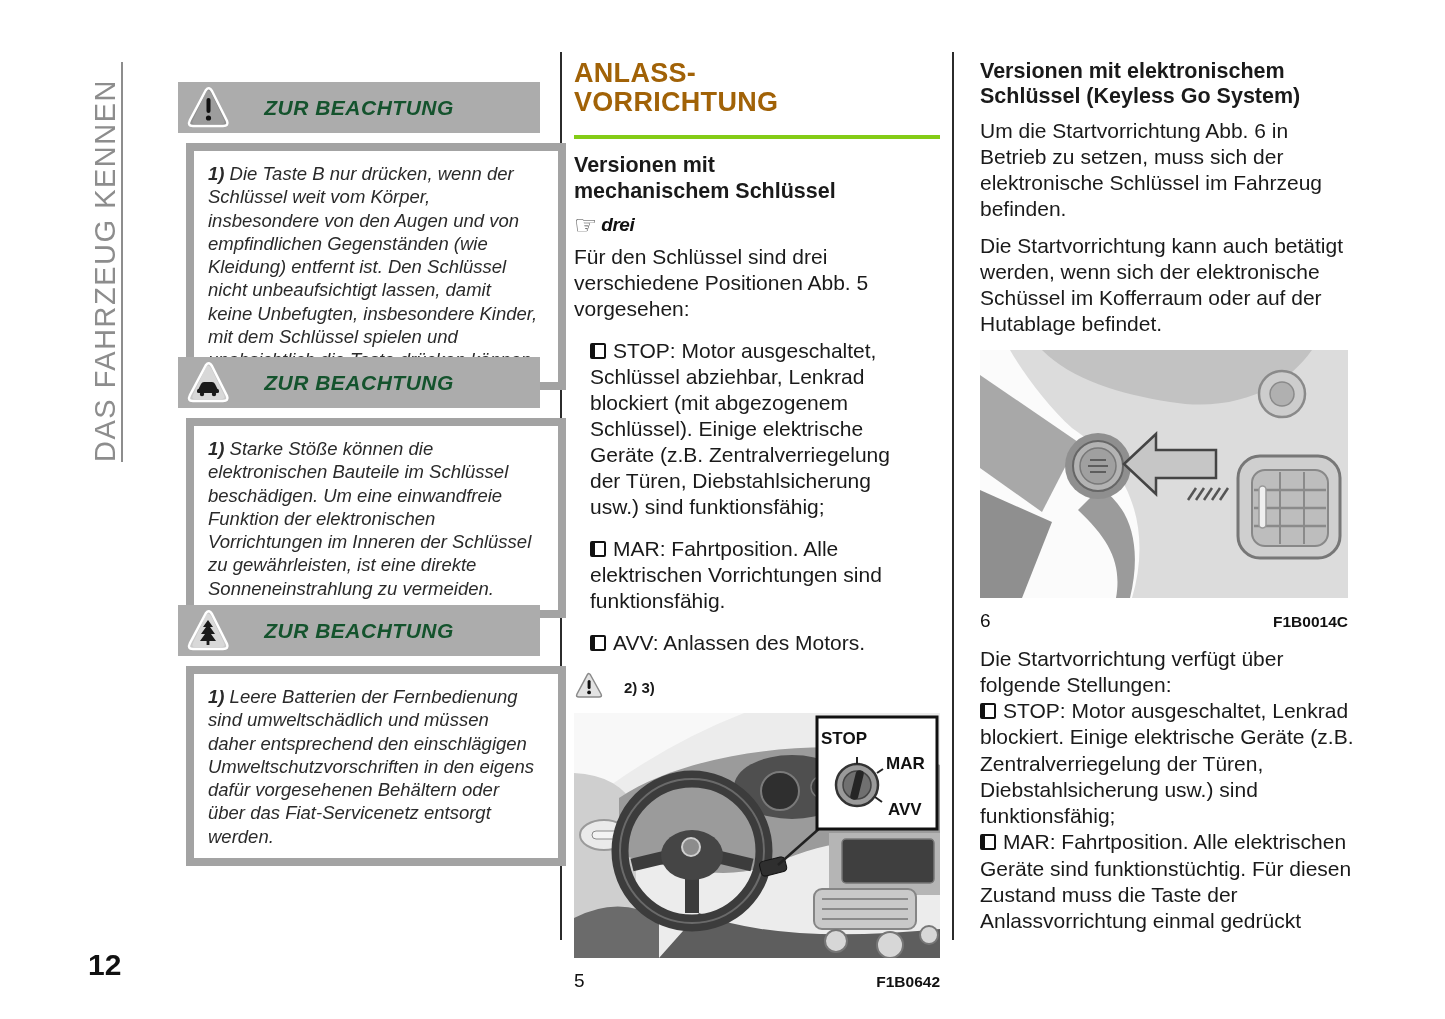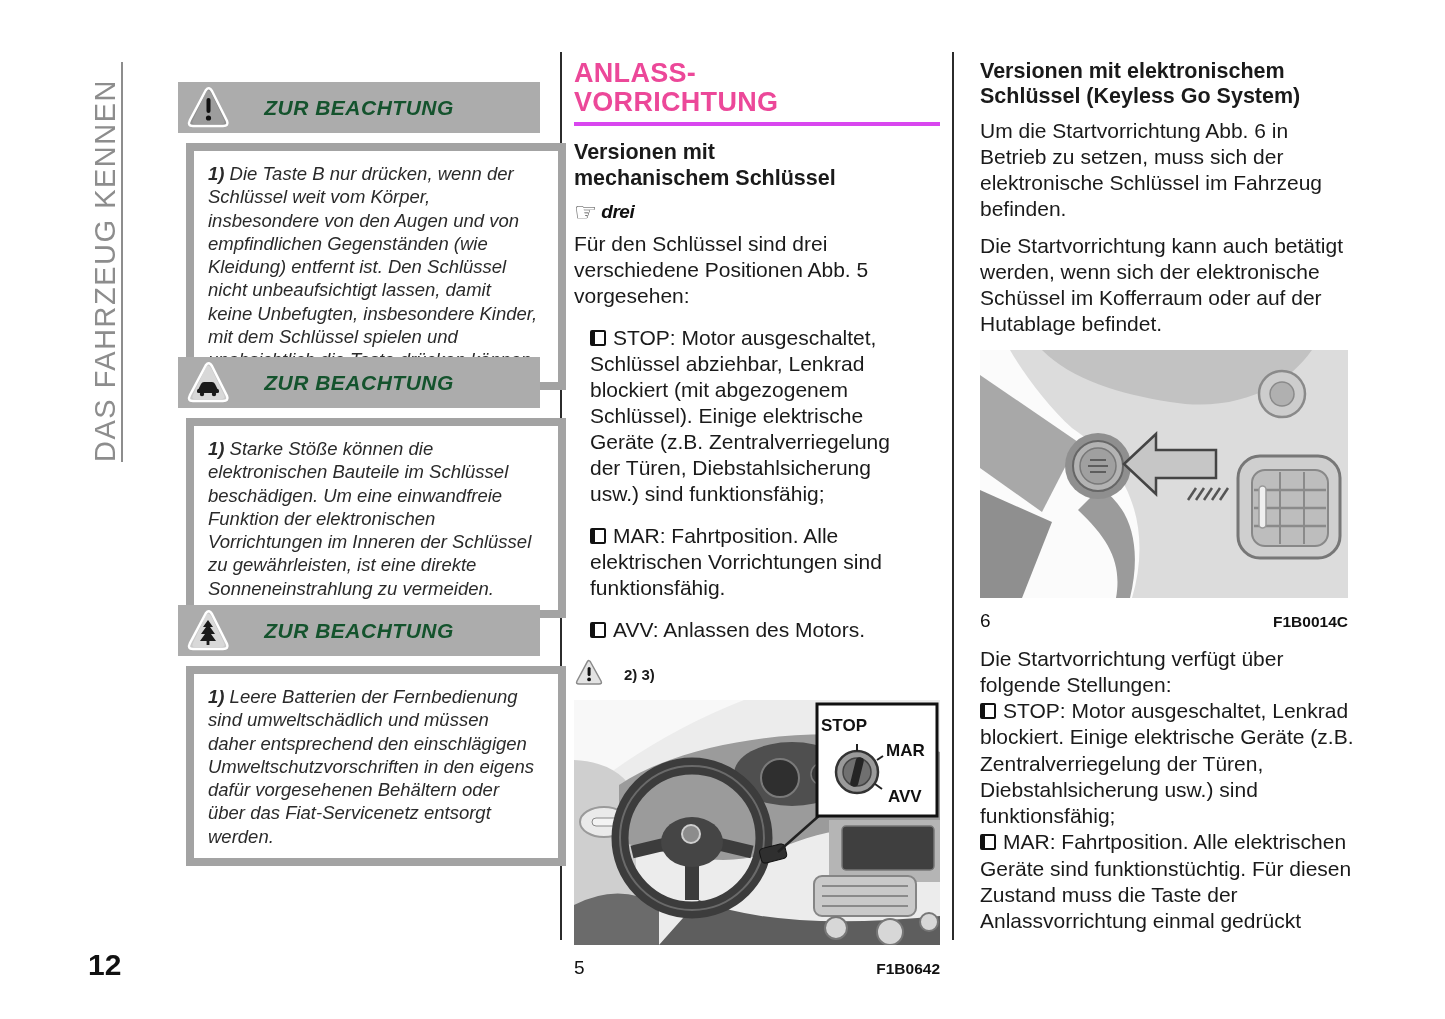--- a/index.html
+++ b/index.html
@@ -25,22 +25,22 @@
   .warn-label{font-size:21px;font-weight:bold;font-style:italic;color:#14532d;letter-spacing:.5px;}
   .warn-body{position:absolute;left:8px;width:330px;border:8px solid #a3a3a3;background:#fff;
      padding:11px 20px 10px 14px;font-size:18.5px;font-style:italic;line-height:1.26;color:#2a2a2a;}
   .warn-body b{font-weight:bold;}
   .h1pos{top:0;} .b1pos{top:61px;}
   .h2pos{top:275px;} .b2pos{top:336px;}
   .h3pos{top:523px;} .b3pos{top:584px;}
 
   
   .col2{position:absolute;left:574px;top:55px;width:366px;}
-  .main-title{font-size:27px;font-weight:bold;line-height:1.06;letter-spacing:.3px;color:#ec4899;
-     border-bottom:4px solid #d946ef;padding-bottom:6px;margin:4px 0 0 0;}
+  .main-title{font-size:27px;font-weight:bold;line-height:1.06;letter-spacing:.3px;color:#a16207;
+     border-bottom:4px solid #84cc16;padding-bottom:19px;margin:4px 0 0 0;}
   .subhead{font-size:21.5px;font-weight:bold;line-height:1.18;margin:14px 0 8px 0;width:300px;}
   .elum-row{display:flex;align-items:center;gap:4px;margin:4px 0 6px 0;}
   .hand{font-size:26px;color:#444;line-height:1;}
   .elum{font-size:19px;font-weight:bold;font-style:italic;letter-spacing:-0.5px;color:#111;}
   .para{font-size:21px;line-height:1.24;margin:0 0 2px 0;width:332px;}
   .bullet{font-size:21px;line-height:1.24;margin:16px;width:332px;}
   .sq{display:inline-block;width:9px;height:12px;border:2px solid #111;border-left-width:5px;
       border-radius:2px;margin-right:7px;vertical-align:-1px;}
   .note-row{display:flex;align-items:center;gap:20px;margin:12px 0 6px 0;}
   .note-refs{font-size:15px;font-weight:bold;}

